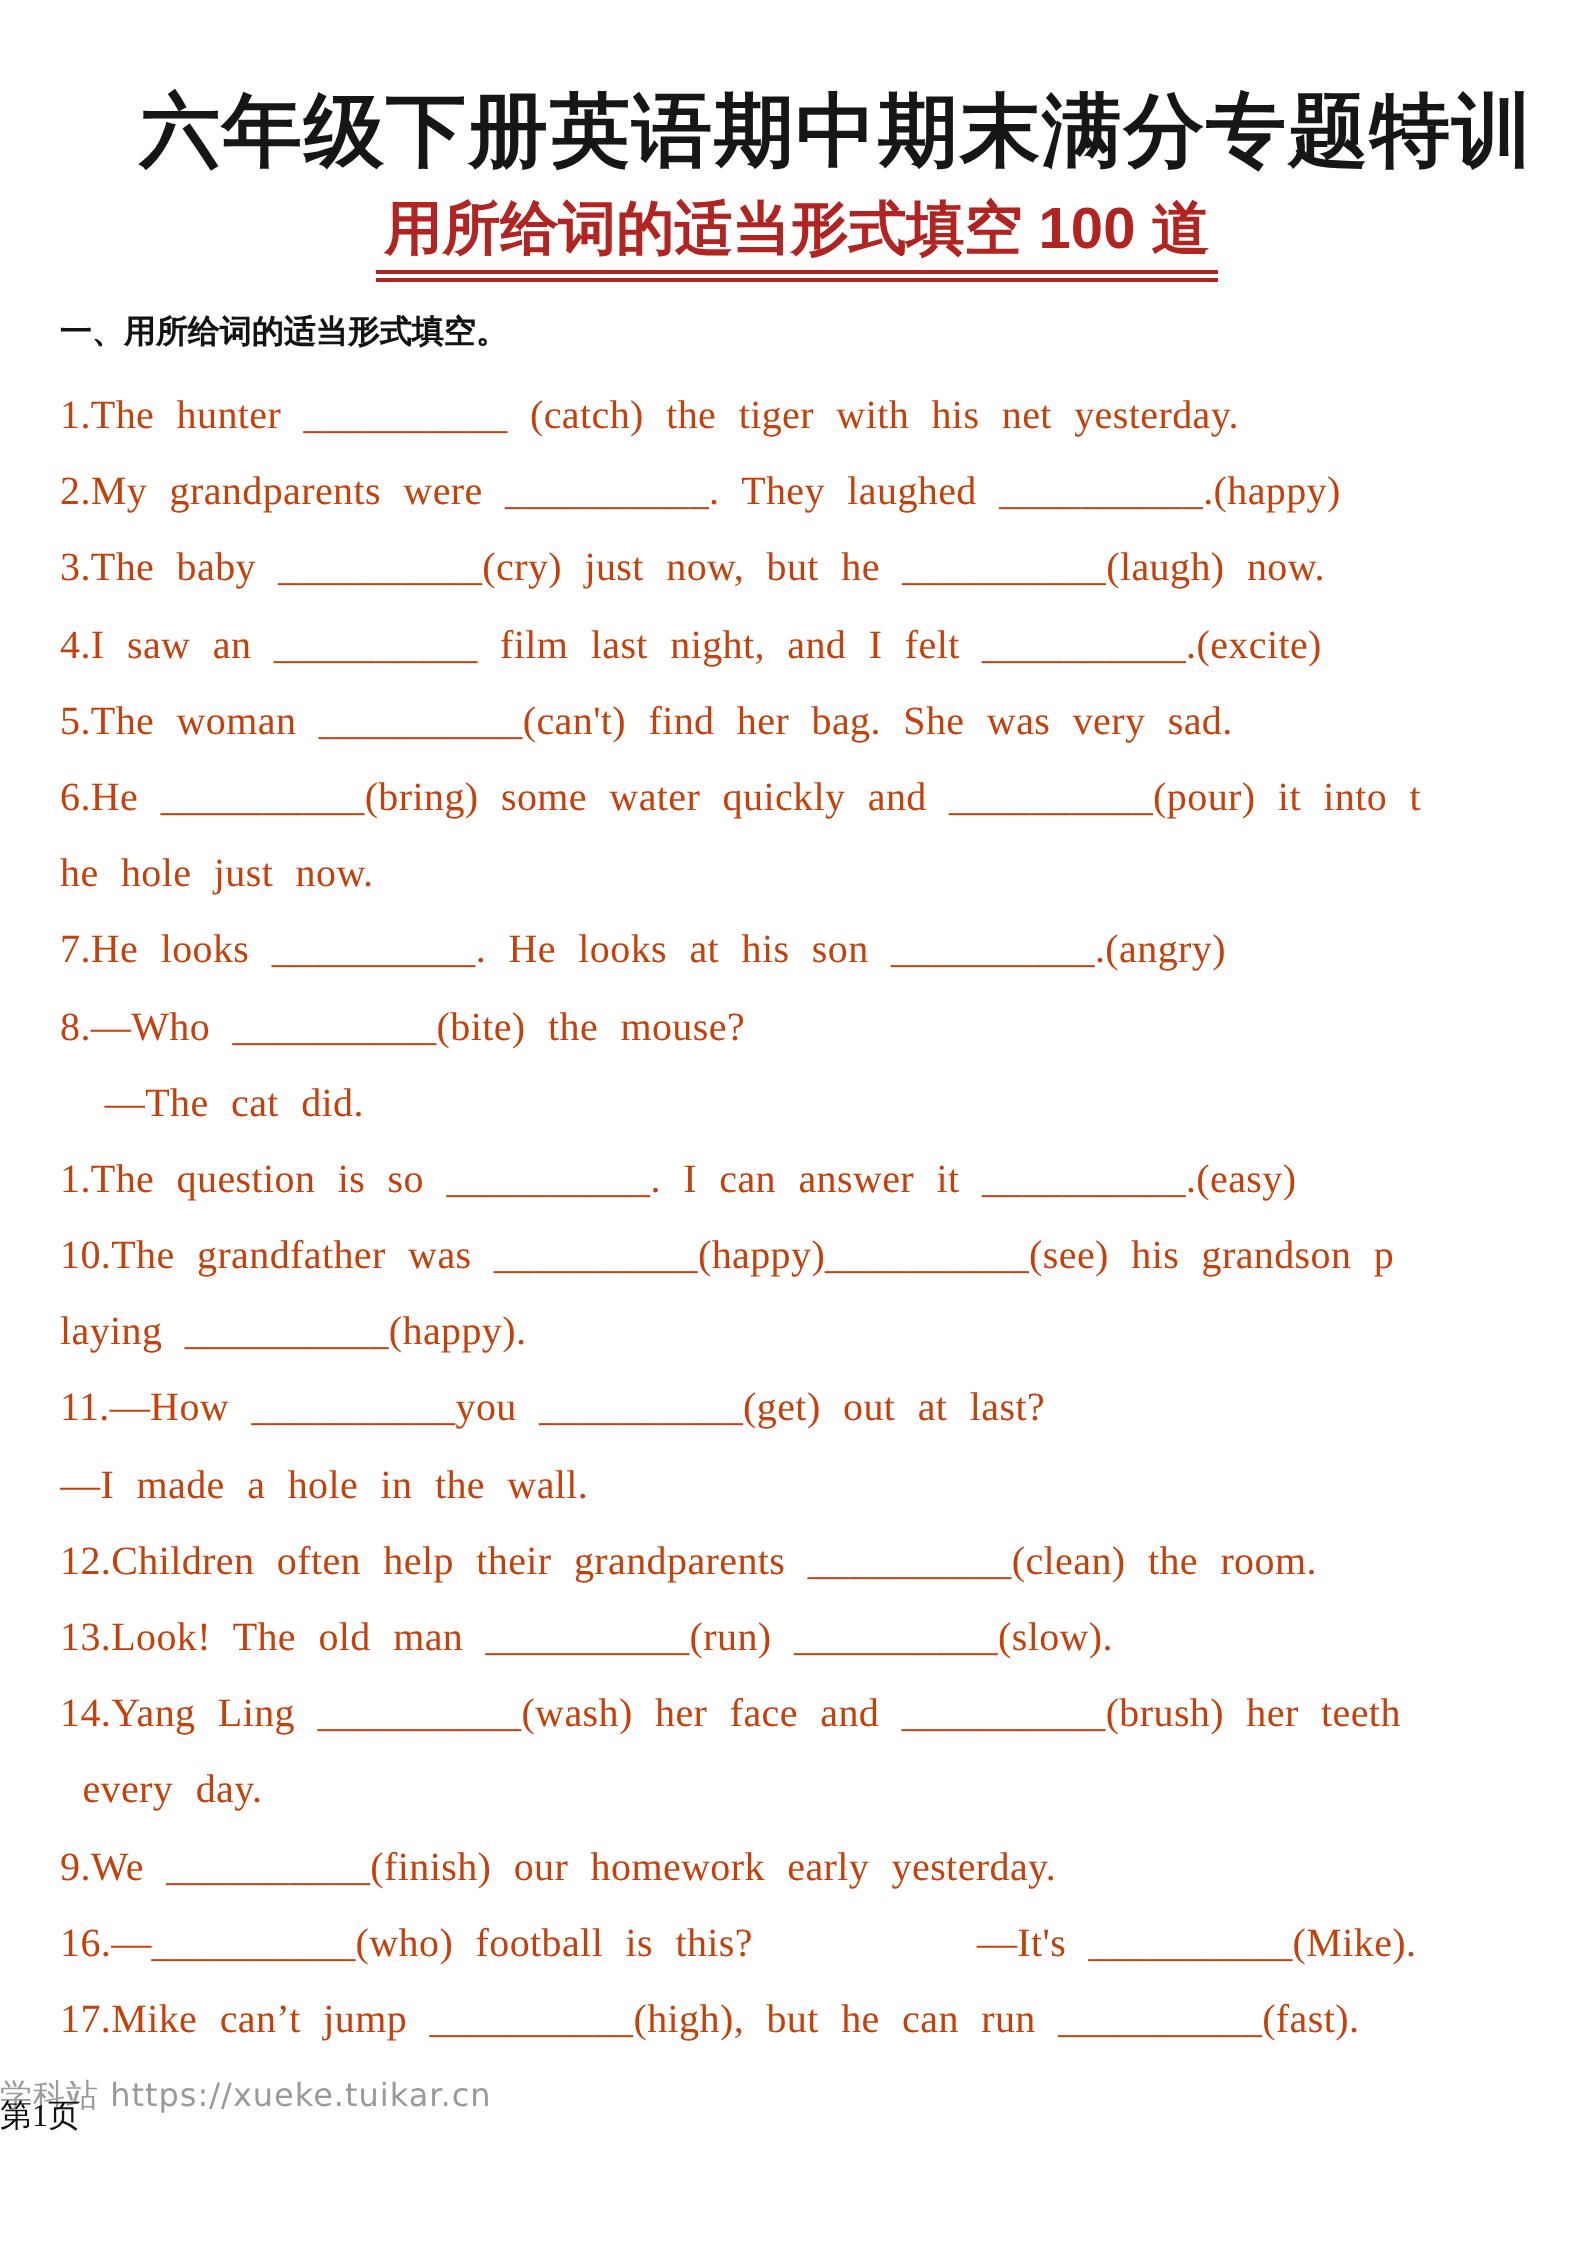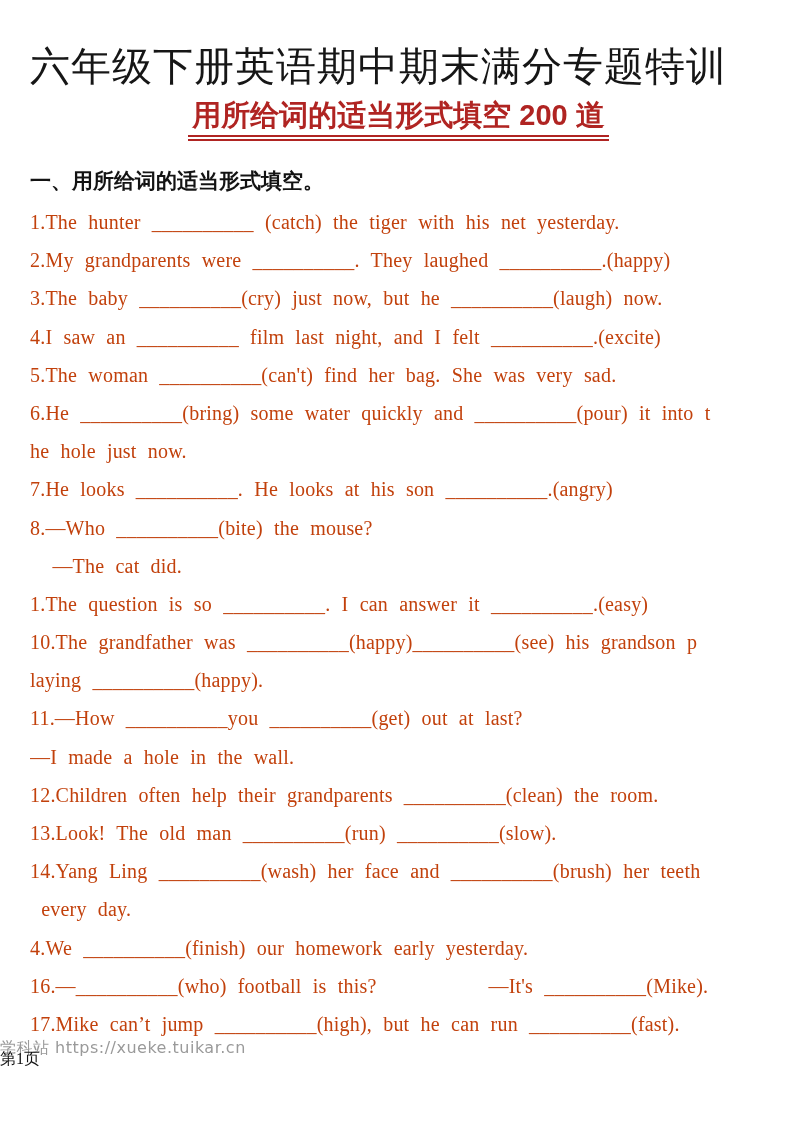--- a/index.html
+++ b/index.html
@@ -15,23 +15,23 @@
     font-family: "Liberation Serif", serif;
   }
   .page {
     width: 793px;
     height: 1122px;
     box-sizing: border-box;
     padding: 0 26px 0 30px;
   }
   .doc-title {
     margin-top: 42px;
-    text-align: left;
+    text-align: right;
     font-family: "Liberation Sans", sans-serif;
-    font-weight: normal;
+    font-weight: bold;
     font-size: 40px;
     line-height: 48px;
     letter-spacing: 1px;
     color: #161616;
     white-space: nowrap;
   }
   .doc-subtitle-wrap {
     margin-top: 8px;
     text-align: center;
   }
@@ -40,24 +40,24 @@
     font-family: "Liberation Sans", sans-serif;
     font-weight: bold;
     font-size: 29px;
     line-height: 34px;
     color: #b02422;
     border-bottom: 6px double #b02422;
     padding: 0 4px 3px 4px;
     white-space: nowrap;
   }
   .section-heading {
-    margin-top: 26px;
+    margin-top: 12px;
     font-family: Liberation Sans, sans-serif;
     font-weight: bold;
-    font-size: 21px;
+    font-size: 16px;
     line-height: 28px;
     color: #131313;
   }
   .lines {
     margin-top: 8px;
   }
   .line {
     height: 38.2px;
     line-height: 38.2px;
     font-size: 20px;
@@ -90,21 +90,21 @@
   }
 </style>
 </head>
 <body>
 
 <div class="page">
 
   <div class="doc-title">六年级下册英语期中期末满分专题特训</div>
 
   <div class="doc-subtitle-wrap">
-    <span class="doc-subtitle">用所给词的适当形式填空 200 道</span>
+    <span class="doc-subtitle">用所给词的适当形式填空 100 道</span>
   </div>
 
   <div class="section-heading">一、用所给词的适当形式填空。</div>
 
   <div class="lines">
     <div class="line">1.The hunter __________ (catch) the tiger with his net yesterday.</div>
     <div class="line">2.My grandparents were __________. They laughed __________.(happy)</div>
     <div class="line">3.The baby __________(cry) just now, but he __________(laugh) now.</div>
     <div class="line">4.I saw an __________ film last night, and I felt __________.(excite)</div>
     <div class="line">5.The woman __________(can't) find her bag. She was very sad.</div>
@@ -115,21 +115,21 @@
     <div class="line">  —The cat did.</div>
     <div class="line">1.The question is so __________. I can answer it __________.(easy)</div>
     <div class="line">10.The grandfather was __________(happy)__________(see) his grandson p</div>
     <div class="line">laying __________(happy).</div>
     <div class="line">11.—How __________you __________(get) out at last?</div>
     <div class="line">—I made a hole in the wall.</div>
     <div class="line">12.Children often help their grandparents __________(clean) the room.</div>
     <div class="line">13.Look! The old man __________(run) __________(slow).</div>
     <div class="line">14.Yang Ling __________(wash) her face and __________(brush) her teeth</div>
     <div class="line"> every day.</div>
-    <div class="line">4.We __________(finish) our homework early yesterday.</div>
+    <div class="line">9.We __________(finish) our homework early yesterday.</div>
     <div class="line">16.—__________(who) football is this?          —It's __________(Mike).</div>
     <div class="line">17.Mike can’t jump __________(high), but he can run __________(fast).</div>
   </div>
 
   <div class="footer">
     <div class="watermark">学科站 https://xueke.tuikar.cn</div>
     <div class="page-number">第1页</div>
   </div>
 
 </div>

